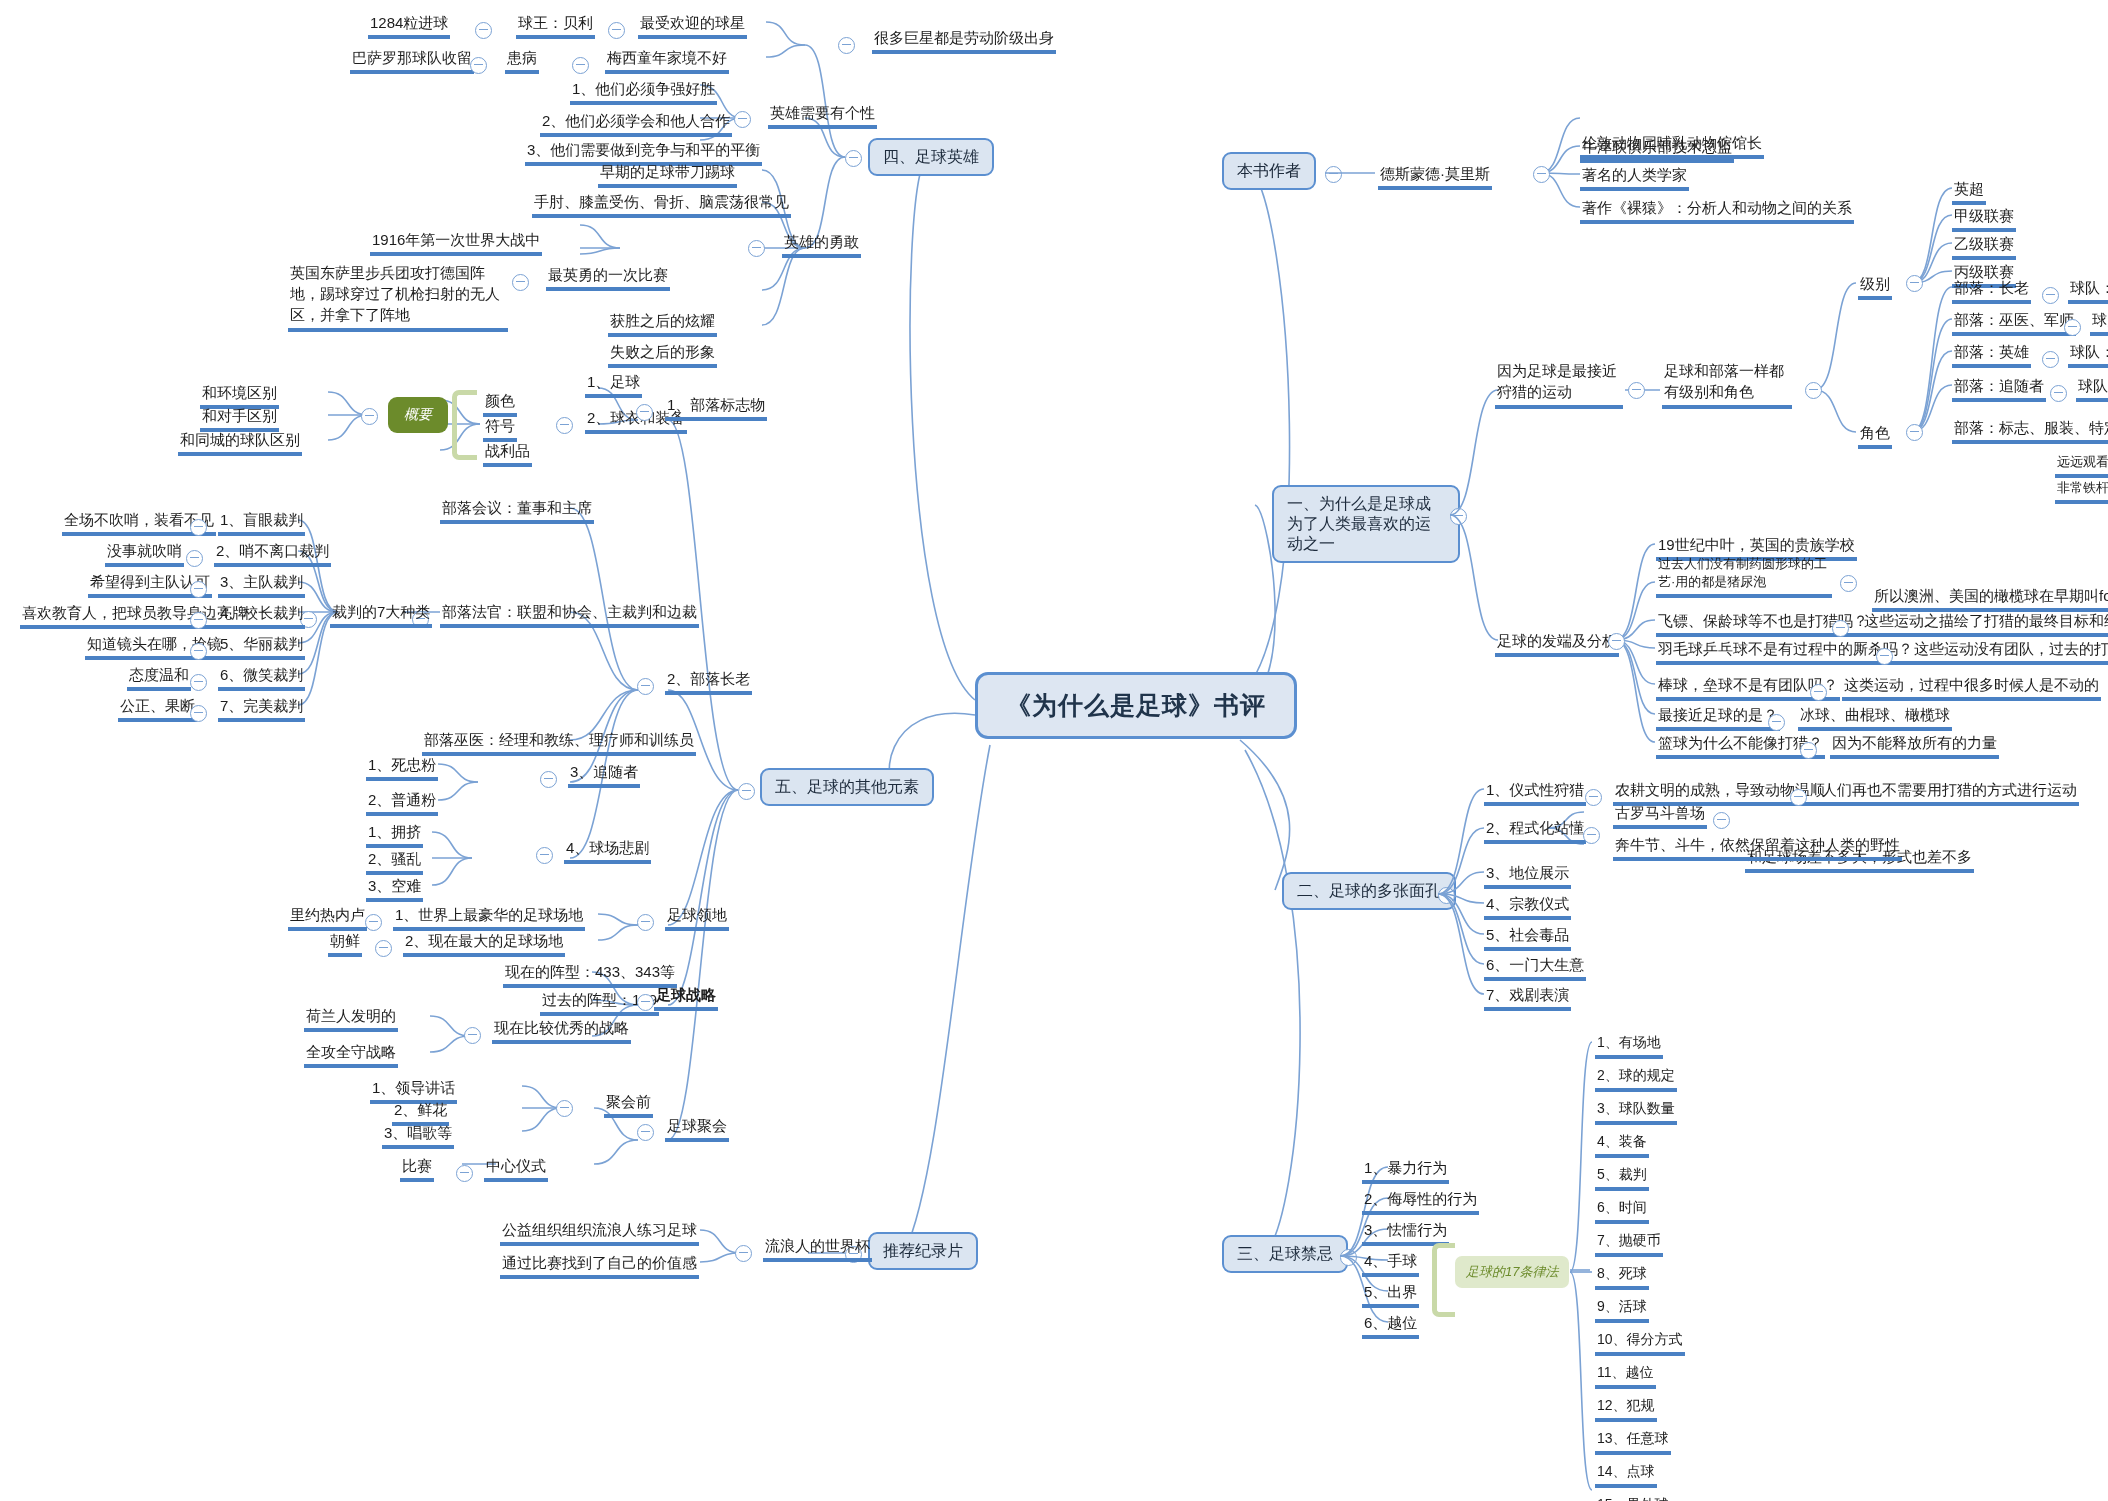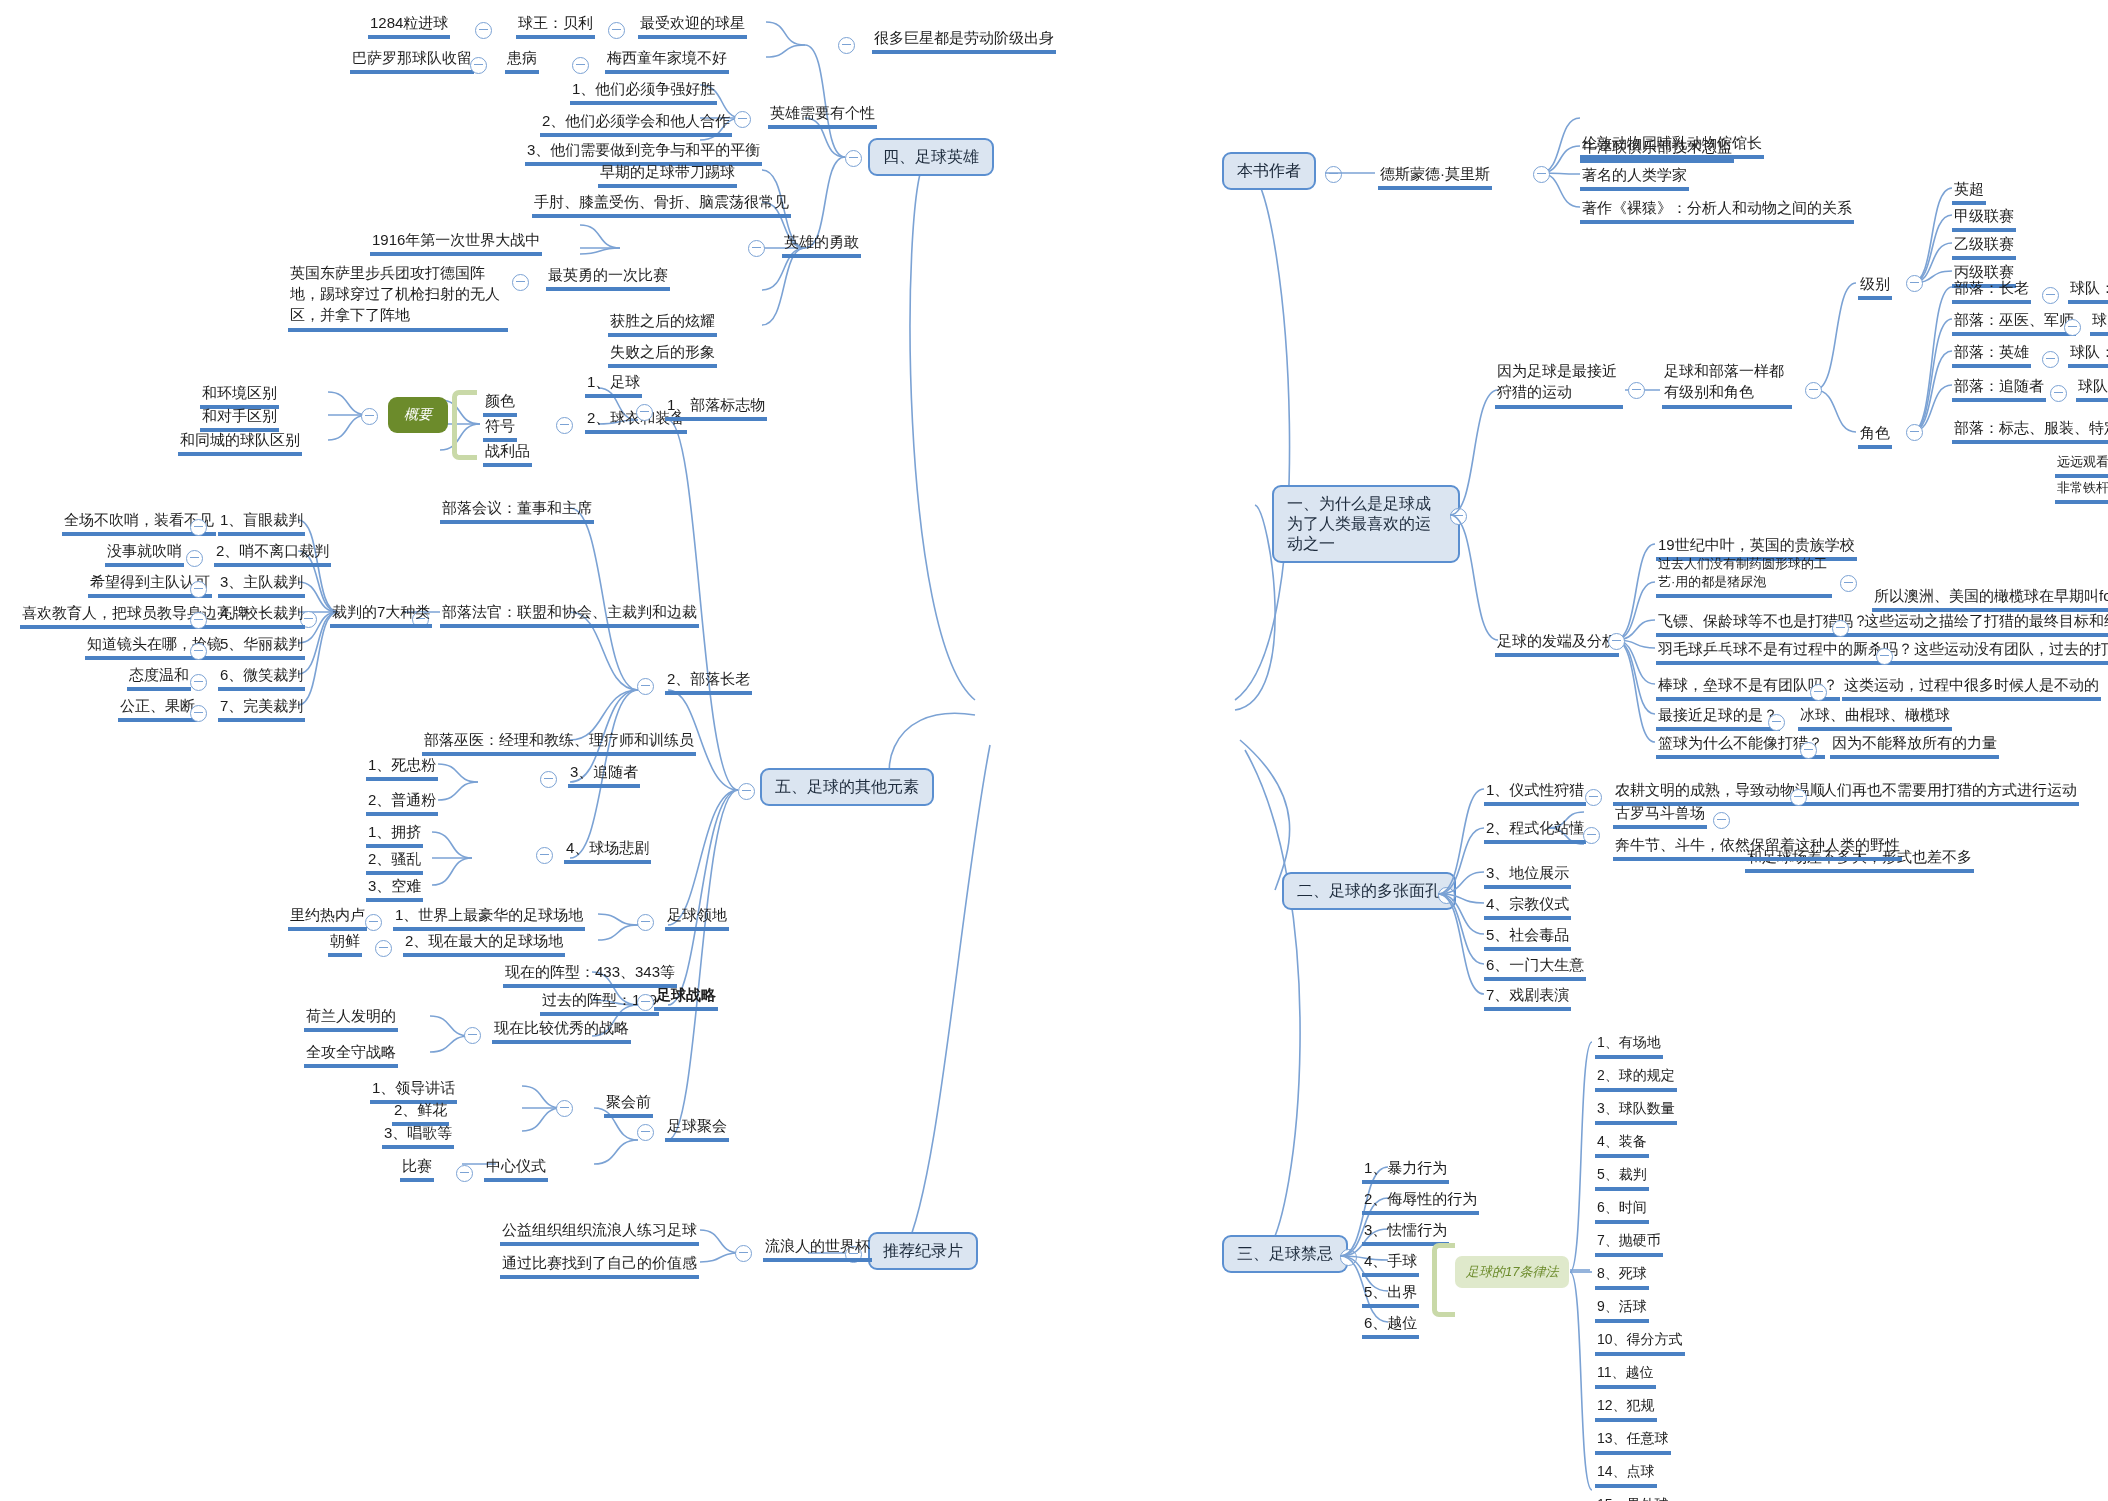--- a/index.html
+++ b/index.html
@@ -52,20 +52,21 @@
       <path d="M975 715 C 880 700, 880 790, 900 790"></path>
       <path d="M990 745 C 960 900, 940 1180, 905 1250"></path>
 
       <path d="M1235 700 C 1320 640, 1290 200, 1250 170"></path>
       <path d="M1235 710 C 1300 700, 1270 510, 1255 505"></path>
       <path d="M1240 740 C 1310 800, 1290 850, 1275 890"></path>
       <path d="M1245 750 C 1330 900, 1300 1220, 1265 1253"></path>
     </g>
   </svg>
 
+  <div class="root" style="left:975px;top:672px;">《为什么是足球》书评</div>
 
   <div class="box" style="left:868px;top:138px;">四、足球英雄</div>
   <div class="tog" style="left:845px;top:150px;"></div>
 
   <svg class="links" viewBox="0 0 2108 1501" preserveAspectRatio="none">
     <g fill="none" stroke="#7ba2d4" stroke-width="1.6">
       <path d="M845 157 C 820 157, 830 45, 805 45"></path>
       <path d="M845 157 C 820 157, 830 118, 805 118"></path>
       <path d="M845 157 C 820 157, 830 248, 805 248"></path>
 

